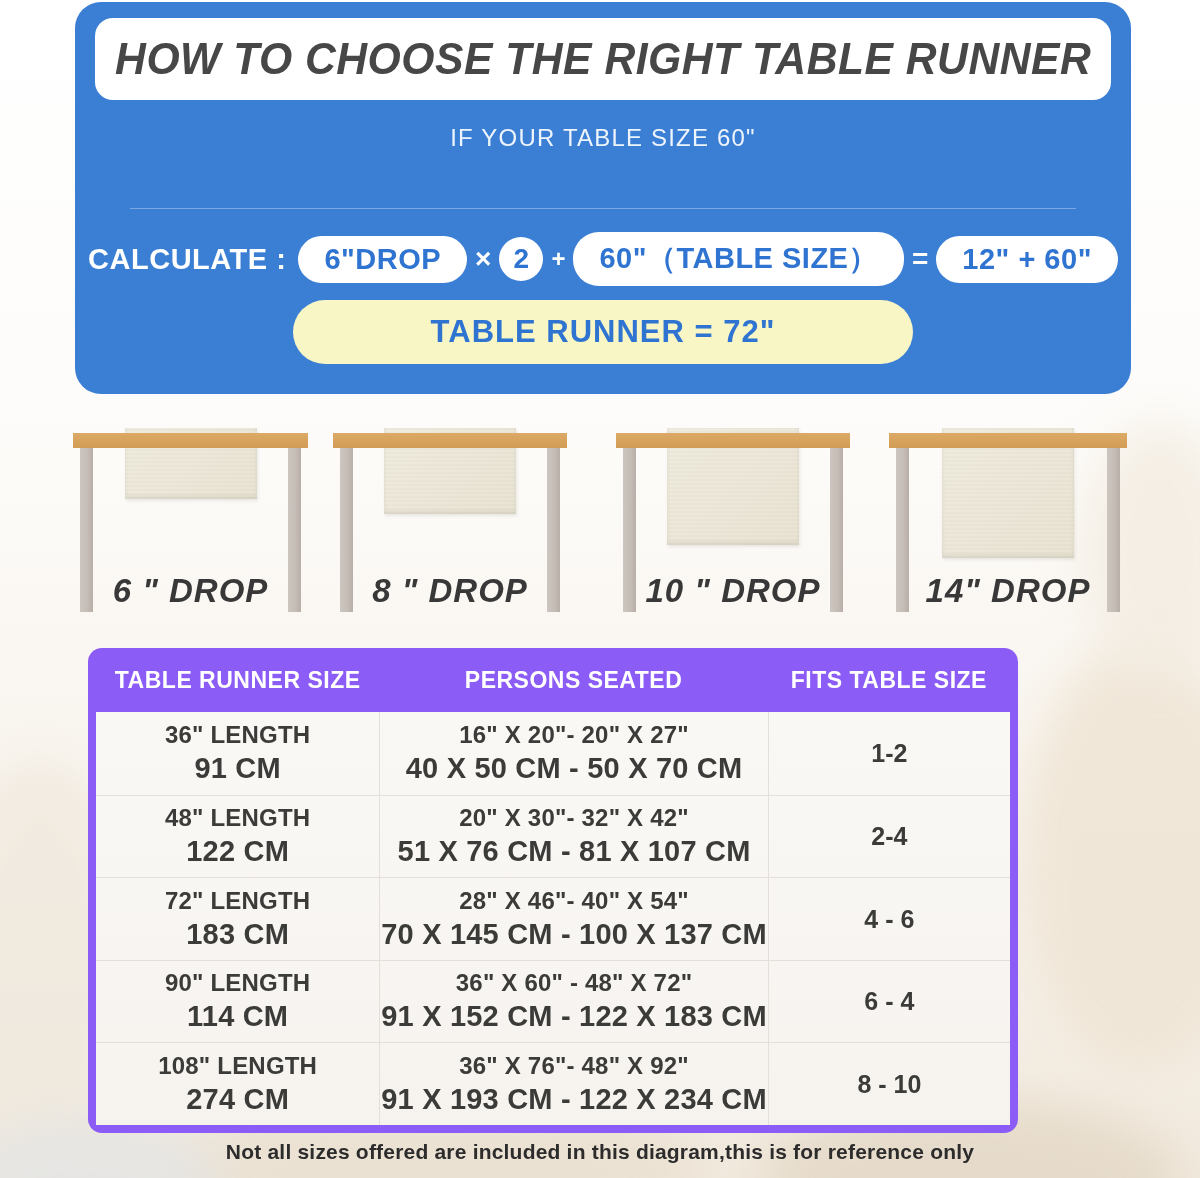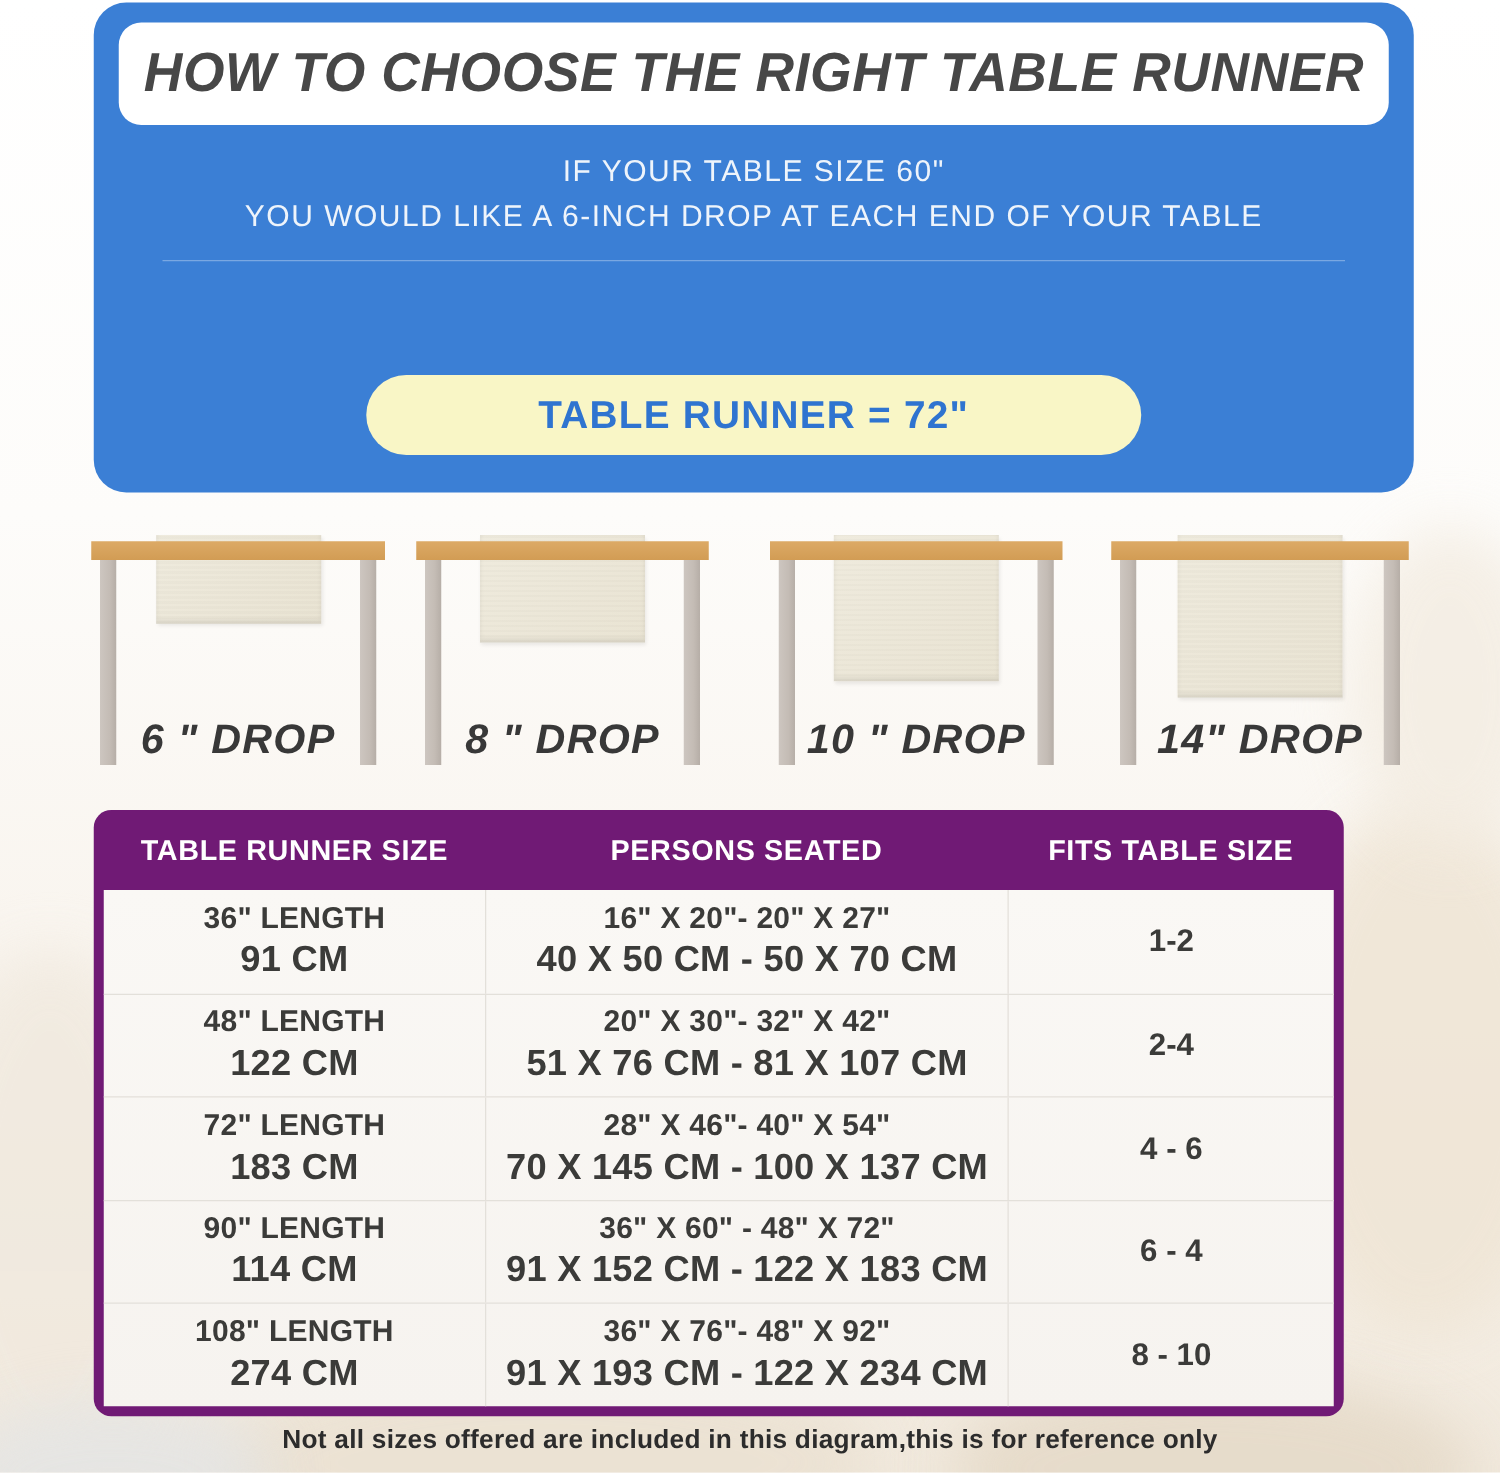--- a/index.html
+++ b/index.html
@@ -92,22 +92,22 @@
   .runner.d10 { height: 117px; }
   .runner.d14 { height: 130px; }
   .drop-label {
     position: absolute; left: 0; right: 0; bottom: 2px; text-align: center;
     font-size: 33px; font-weight: bold; font-style: italic; color: #383838;
     letter-spacing: 1px; white-space: nowrap;
   }
 
   
   .size-card {
-    position: absolute; left: 75px; top: 648px; width: 1000px; height: 485px;
-    background: #701a75; border-radius: 14px;
+    position: absolute; left: 88px; top: 648px; width: 930px; height: 485px;
+    background: #8b5cf6; border-radius: 14px;
   }
   .size-header {
     position: absolute; left: 8px; right: 8px; top: 0; height: 64px;
     display: grid; grid-template-columns: 31% 42.5% 26.5%;
     align-items: center;
   }
   .size-header .hcell {
     text-align: center; color: #ffffff; font-size: 23px; font-weight: bold; letter-spacing: 0.5px;
   }
   .size-body {
@@ -139,23 +139,32 @@
 <div class="bg-blob blob3"></div>
 <div class="bg-blob blob4"></div>
 <div class="bg-blob blob5"></div>
 <div class="bg-blob blob6"></div>
 
 <div class="header-card">
   <div class="title-box">
     <div class="title-text">HOW TO CHOOSE THE RIGHT TABLE RUNNER</div>
   </div>
   <div class="subtitle line1">IF YOUR TABLE SIZE 60"</div>
-  <div class="subtitle line2">YOU WOULD LIKE A 6-INCH DROP AT EACH END OF YOUR TABLE</div>
   <div class="header-divider"></div>
 
+  <div class="calc-row">
+    <span class="calc-label">CALCULATE :</span>
+    <span class="pill">6"DROP</span>
+    <span class="op">×</span>
+    <span class="circle-num">2</span>
+    <span class="op plus">+</span>
+    <span class="pill">60"（TABLE SIZE）</span>
+    <span class="op">=</span>
+    <span class="pill">12" + 60"</span>
+  </div>
 
   <div class="result-pill">TABLE RUNNER = 72"</div>
 </div>
 
 <div class="figure fig1">
   <div class="runner d6"></div>
   <div class="tabletop"></div>
   <div class="leg left"></div>
   <div class="leg right"></div>
   <div class="drop-label">6 " DROP</div>

